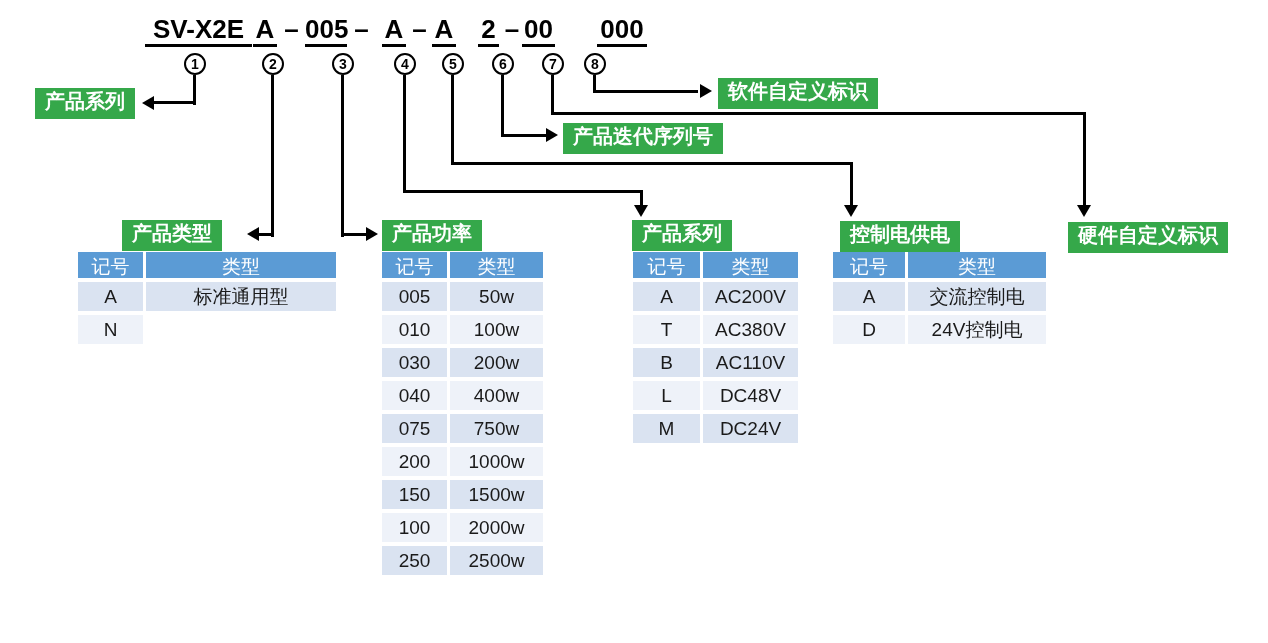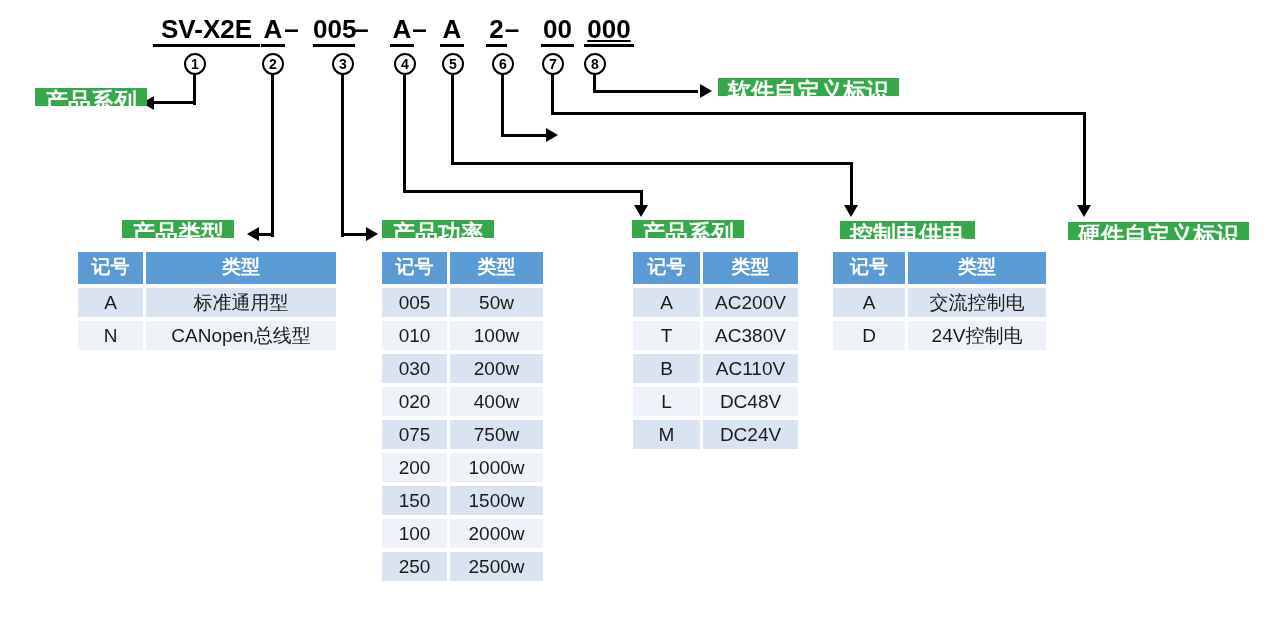--- a/index.html
+++ b/index.html
@@ -2,65 +2,65 @@
 <html><head>
 <meta charset="utf-8">
 <style>
   html,body{margin:0;padding:0;background:#fff;}
   body{font-family:"Liberation Sans","DejaVu Sans",sans-serif;}
   #canvas{position:relative;width:1268px;height:643px;background:#ffffff;overflow:hidden;}
 
   
   .seg{position:absolute;top:14px;height:30px;line-height:30px;font-size:26px;
        font-weight:700;color:#000;text-align:center;white-space:nowrap;}
-  .seg.u{border-bottom:3px solid #000;margin-left:8px;}
+  .seg.u{border-bottom:3px solid #000;}
 
   
   .marker{position:absolute;top:53px;width:22px;height:22px;box-sizing:border-box;
           border:2px solid #000;border-radius:50%;font-size:14px;font-weight:700;
           line-height:18px;text-align:center;color:#000;background:#fff;}
 
   
   .line{position:absolute;background:#000;}
   .arr{position:absolute;width:0;height:0;}
   .arr.left {border-top:7px solid transparent;border-bottom:7px solid transparent;border-right:12px solid #000;}
   .arr.right{border-top:7px solid transparent;border-bottom:7px solid transparent;border-left:12px solid #000;}
   .arr.down {border-left:7px solid transparent;border-right:7px solid transparent;border-top:12px solid #000;}
 
   
   .g-label{position:absolute;background:var(--label-green,#35A84A);color:#fff;
-           font-size:23px;font-weight:700;height:18px;line-height:27px;
+           font-size:20px;font-weight:700;height:31px;line-height:27px;
            padding:0 10px;white-space:nowrap;}
 
   
   .tbl{position:absolute;display:grid;gap:4px 3px;}
-  .tbl .hcell{background:var(--header-blue,#5B9BD5);color:#fff;font-weight:700;
-              font-size:19px;height:32px;line-height:29px;text-align:center;}
+  .tbl .hcell{background:var(--header-blue,#5B9BD5);color:#fff;font-weight:400;
+              font-size:19px;height:26px;line-height:29px;text-align:center;}
   .tbl .cell{font-size:19px;height:29px;line-height:29px;text-align:center;color:#1a1a1a;white-space:nowrap;}
   .tbl .cell.dark {background:var(--row-dark,#DAE3F1);}
   .tbl .cell.light{background:var(--row-light,#EEF2F9);}
 </style>
 </head>
 <body>
 
 <div id="canvas" style="--label-green: #35A84A; --header-blue: #5B9BD5; --row-dark: #DAE3F1; --row-light: #EEF2F9;">
 
   <div id="model-line">
       <div class="seg u" style="left: 145px; width: 107px;">SV-X2E</div>
       <div class="seg u" style="left: 253px; width: 24px;">A</div>
       <div class="seg" style="left: 279px; width: 25px;">–</div>
       <div class="seg u" style="left: 305px; width: 42px;">005</div>
       <div class="seg" style="left: 349px; width: 25px;">–</div>
       <div class="seg u" style="left: 382px; width: 24px;">A</div>
       <div class="seg" style="left: 407px; width: 25px;">–</div>
       <div class="seg u" style="left: 432px; width: 24px;">A</div>
       <div class="seg u" style="left: 478px; width: 21px;">2</div>
       <div class="seg" style="left: 500px; width: 24px;">–</div>
-      <div class="seg u" style="left: 533px; width: 33px;">00</div>
-      <div class="seg u" style="left: 576px; width: 50px; text-decoration: underline;">000</div>
+      <div class="seg u" style="left: 522px; width: 33px;">00</div>
+      <div class="seg u" style="left: 597px; width: 50px;">000</div>
     </div>
 
   <div id="markers">
       <div class="marker" style="left: 184px;">1</div>
       <div class="marker" style="left: 262px;">2</div>
       <div class="marker" style="left: 332px;">3</div>
       <div class="marker" style="left: 394px;">4</div>
       <div class="marker" style="left: 442px;">5</div>
       <div class="marker" style="left: 492px;">6</div>
       <div class="marker" style="left: 542px;">7</div>
@@ -96,44 +96,44 @@
   <div class="line" style="left:551px;top:75px;width:3px;height:40px"></div>
   <div class="line" style="left:551px;top:112px;width:535px;height:3px"></div>
   <div class="line" style="left:1083px;top:112px;width:3px;height:96px"></div>
   <div class="arr down" style="left:1077px;top:205px"></div>
 
   <div class="line" style="left:593px;top:75px;width:3px;height:18px"></div>
   <div class="line" style="left:596px;top:90px;width:102px;height:3px"></div>
   <div class="arr right" style="left:700px;top:84px"></div>
 
   <div class="g-label" style="left:35px;top:88px">产品系列</div>
+  <div class="g-label" style="left:563px;top:123px">产品迭代序列号</div>
   <div class="g-label" style="left:718px;top:78px">软件自定义标识</div>
   <div class="g-label" style="left:1068px;top:222px">硬件自定义标识</div>
 
   <div id="tables">
       <div class="g-label" style="left: 122px; top: 220px;">产品类型</div>
       <div class="tbl" style="left: 78px; top: 252px; grid-template-columns: 65px 190px;">
         <div class="hcell">记号</div>
         <div class="hcell">类型</div>
         <div class="cell dark">A</div>
         <div class="cell dark">标准通用型</div>
         <div class="cell light">N</div>
-        <div class="cell light">CANopen总线型</div>
       </div>
       <div class="g-label" style="left: 382px; top: 220px;">产品功率</div>
       <div class="tbl" style="left: 382px; top: 252px; grid-template-columns: 65px 93px;">
         <div class="hcell">记号</div>
         <div class="hcell">类型</div>
         <div class="cell dark">005</div>
         <div class="cell dark">50w</div>
         <div class="cell light">010</div>
         <div class="cell light">100w</div>
         <div class="cell dark">030</div>
         <div class="cell dark">200w</div>
-        <div class="cell light">020</div>
+        <div class="cell light">040</div>
         <div class="cell light">400w</div>
         <div class="cell dark">075</div>
         <div class="cell dark">750w</div>
         <div class="cell light">200</div>
         <div class="cell light">1000w</div>
         <div class="cell dark">150</div>
         <div class="cell dark">1500w</div>
         <div class="cell light">100</div>
         <div class="cell light">2000w</div>
         <div class="cell dark">250</div>

